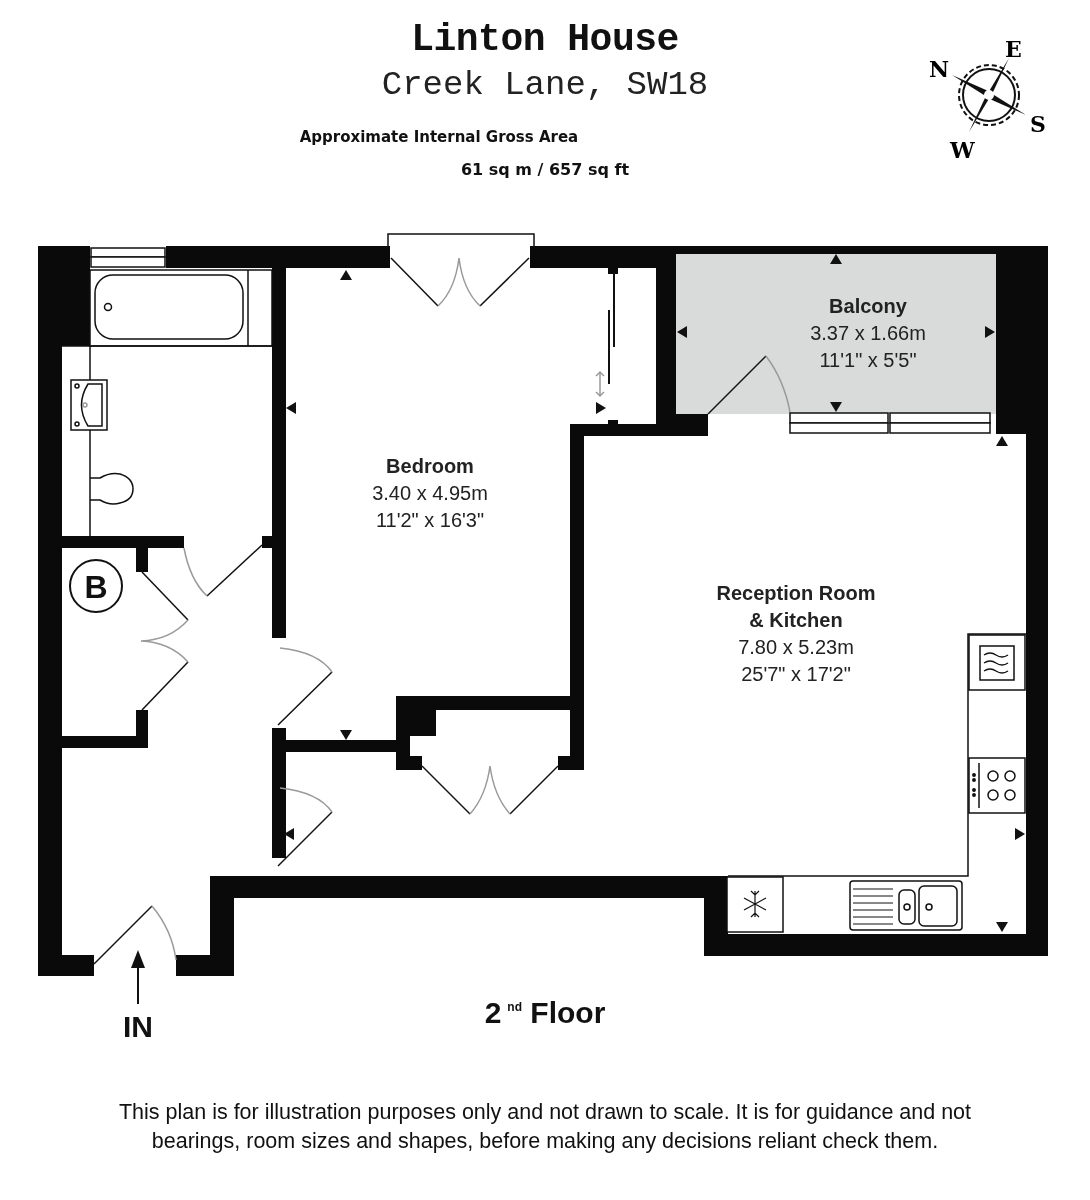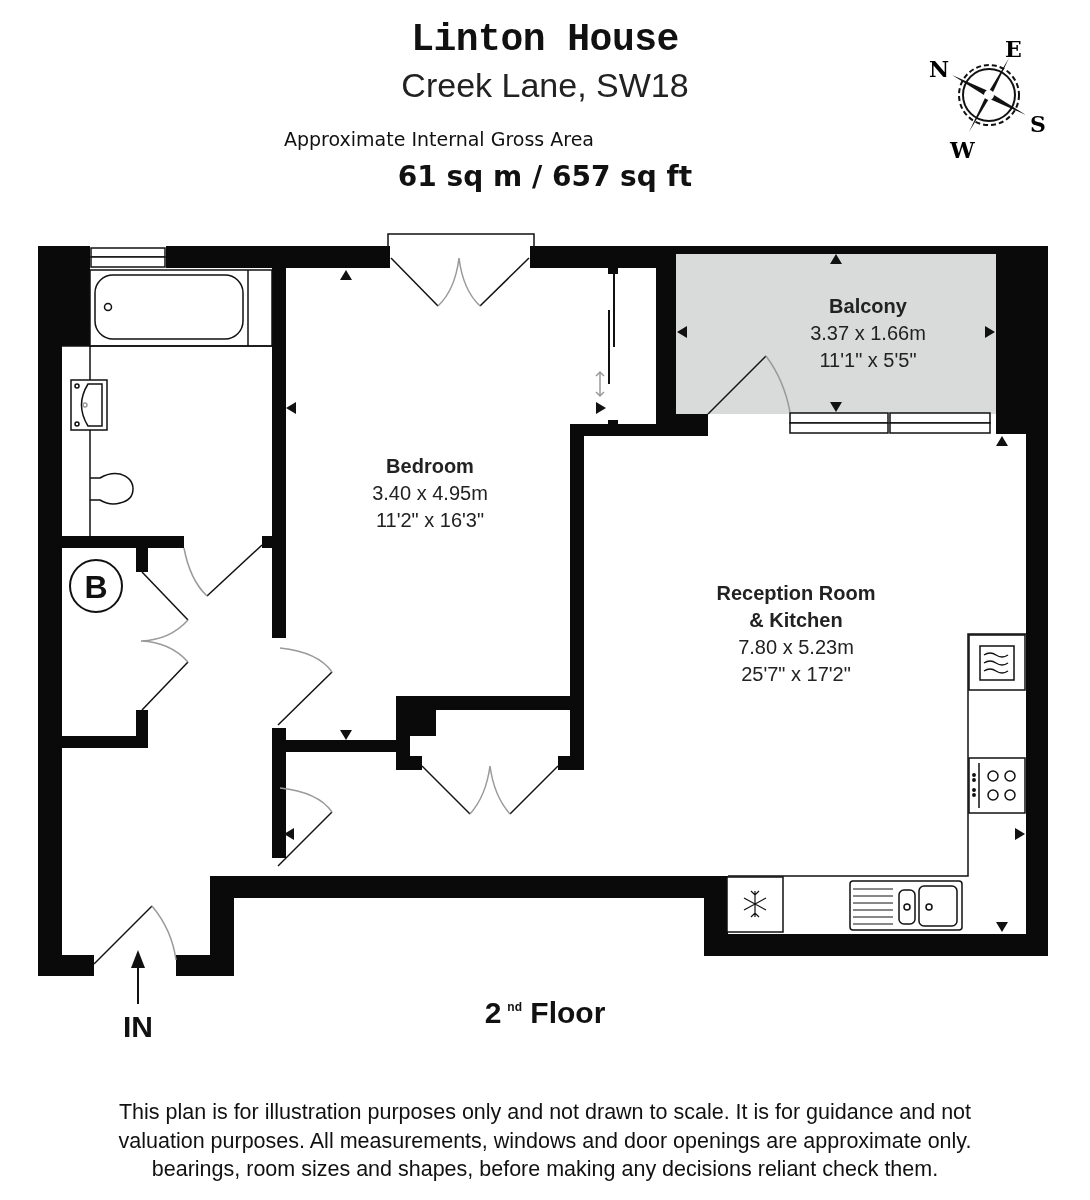--- a/index.html
+++ b/index.html
@@ -1,20 +1,20 @@
 <!DOCTYPE html>
 <html><head>
 <meta charset="utf-8">
 <style>
   html, body { margin: 0; padding: 0; background: #ffffff; }
   body { width: 1090px; height: 1200px; position: relative; overflow: hidden; font-family: "Liberation Sans", sans-serif; color: #111; }
   .title { position: absolute; left: 0; width: 1090px; top: 18px; text-align: center; font-family: Liberation Mono, monospace; font-weight: bold; font-size: 38px; letter-spacing: -0.5px; color: #111; }
-  .subtitle { position: absolute; left: 0; width: 1090px; top: 66px; text-align: center; font-family: Liberation Sans, sans-serif; font-size: 34px; color: #222; }
-  .area-label { position: absolute; left: 0; width: 878px; top: 128px; text-align: center; font-family: "DejaVu Sans", sans-serif; font-weight: normal; font-size: 19px; }
-  .area-value { position: absolute; left: 0; width: 1090px; top: 160px; text-align: center; font-family: "DejaVu Sans", sans-serif; font-weight: bold; font-size: 28px; }
+  .subtitle { position: absolute; left: 0; width: 1090px; top: 66px; text-align: center; font-family: Liberation Mono, monospace; font-size: 34px; color: #222; }
+  .area-label { position: absolute; left: 0; width: 878px; top: 128px; text-align: center; font-family: "DejaVu Sans", sans-serif; font-weight: bold; font-size: 15px; }
+  .area-value { position: absolute; left: 0; width: 1090px; top: 160px; text-align: center; font-family: "DejaVu Sans", sans-serif; font-weight: bold; font-size: 16px; }
   svg.plan { position: absolute; left: 0; top: 0; }
   .room { position: absolute; text-align: center; line-height: 27px; font-size: 20px; color: #222; }
   .room .name { font-weight: bold; }
   .floor-label { position: absolute; left: 440px; width: 210px; top: 996px; text-align: center; font-weight: bold; font-size: 30px; }
   .floor-label sup { font-size: 12px; vertical-align: 12px; margin-left: 6px; }
   .in-label { position: absolute; left: 112px; width: 52px; top: 1010px; text-align: center; font-weight: bold; font-size: 30px; }
   .disclaimer { position: absolute; left: 40px; width: 1010px; top: 1070px; text-align: center; font-size: 21.5px; line-height: 28.5px; color: #111; margin-top: 28px; }
   .compass-letter { font-family: "DejaVu Serif", serif; font-weight: bold; font-size: 22px; }
 </style>
 </head>
@@ -242,15 +242,14 @@
   <div>7.80 x 5.23m</div>
   <div>25'7" x 17'2"</div>
 </div>
 
 <div class="floor-label"><span>2</span><sup>nd</sup> <span>Floor</span></div>
 
 <div class="in-label">IN</div>
 
 <div class="disclaimer">
   <div>This plan is for illustration purposes only and not drawn to scale. It is for guidance and not</div>
-  <div>valuation purposes. All measurements, windows and door openings are approximate only.</div>
   <div>bearings, room sizes and shapes, before making any decisions reliant check them.</div>
 </div>
 
 </body></html>

